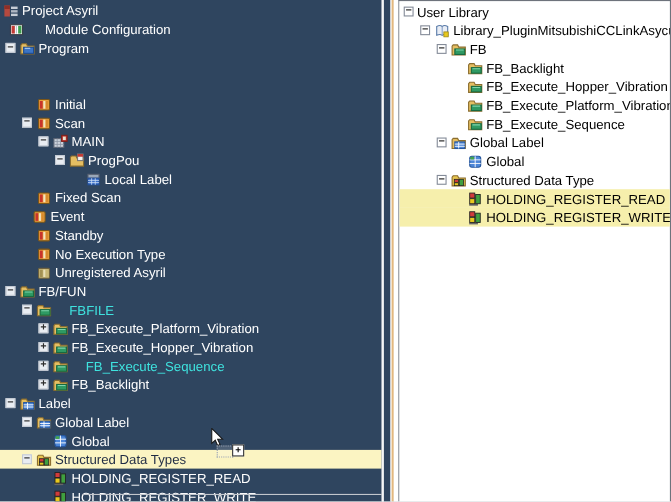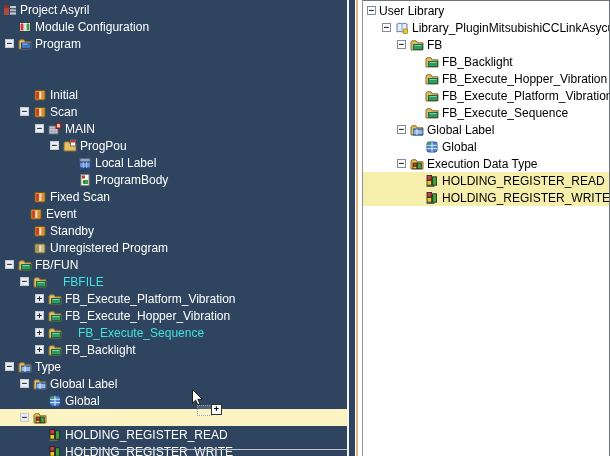--- a/index.html
+++ b/index.html
@@ -69,21 +69,21 @@
           <svg width="14" height="14" viewBox="0 0 14 14">
             <rect x="1" y="2" width="5" height="10" fill="#B5493F"></rect>
             <rect x="1" y="2" width="5" height="3.2" fill="#8F2F27"></rect>
             <rect x="7" y="3" width="6" height="2.2" fill="#C7CDD6"></rect>
             <rect x="7" y="6.2" width="6" height="2.2" fill="#AEB6C2"></rect>
             <rect x="7" y="9.4" width="6" height="2.2" fill="#C7CDD6"></rect>
           </svg>
         </span>
         <span class="lbl">Project Asyril</span>
       </div>
-      <div class="tree-row" style="padding-left: 18px;">
+      <div class="tree-row" style="padding-left: 8px; gap: 16px;">
         <span class="ticon">
           <svg width="14" height="14" viewBox="0 0 14 14">
             <rect x="1.5" y="2.5" width="11" height="9" fill="#FFFFFF" stroke="#3A3F46"></rect>
             <rect x="2.5" y="3.5" width="3" height="7" fill="#C23B35"></rect>
             <rect x="8.5" y="3.5" width="3" height="7" fill="#3F9E4D"></rect>
             <line x1="6.9" y1="3.5" x2="6.9" y2="10.5" stroke="#B9C0CA"></line>
           </svg>
         </span>
         <span class="lbl">Module Configuration</span>
       </div>
@@ -147,31 +147,20 @@
       <div class="tree-row" style="padding-left: 78px;">
         <span class="ticon">
           <svg width="14" height="14" viewBox="0 0 14 14">
             <rect x="2" y="2.5" width="10" height="3.5" fill="#9AA7B8" stroke="#5C6575"></rect>
             <rect x="2" y="6" width="10" height="6" fill="#3A6FC9" stroke="#24509A"></rect>
             <path d="M2 8 h10 M2 10 h10 M5.3 6 v6 M8.6 6 v6" stroke="#CFE0F5" stroke-width="0.7"></path>
           </svg>
         </span>
         <span class="lbl">Local Label</span>
       </div>
-      <div class="tree-row" style="padding-left: 78px;">
-        <span class="ticon">
-          <svg width="14" height="14" viewBox="0 0 14 14">
-            <rect x="3" y="1.5" width="8" height="11" fill="#F2F5F0" stroke="#7C8C7C"></rect>
-            <rect x="4" y="2.5" width="3" height="3" fill="#C23B35"></rect>
-            <rect x="5" y="7" width="5" height="4" fill="#3E9E46"></rect>
-            <path d="M4.5 9 L7 7.5 L7 10.5 Z" fill="#2A7A33"></path>
-          </svg>
-        </span>
-        <span class="lbl">ProgramBody</span>
-      </div>
       <div class="tree-row" style="padding-left: 33px;">
         <span class="ticon">
           <svg width="14" height="14" viewBox="0 0 14 14">
             <rect x="2" y="2.5" width="10" height="9.5" rx="1" fill="#E8A33D" stroke="#7A5519"></rect>
             <rect x="3.2" y="3.8" width="2.6" height="7" fill="#C8332B"></rect>
             <rect x="6.4" y="3.8" width="1.8" height="7" fill="#F2E3C2"></rect>
             <rect x="8.8" y="3.8" width="2" height="7" fill="#D88A2E"></rect>
           </svg>
         </span>
         <span class="lbl">Fixed Scan</span>
@@ -190,30 +179,41 @@
       <div class="tree-row" style="padding-left: 33px;">
         <span class="ticon">
           <svg width="14" height="14" viewBox="0 0 14 14">
             <rect x="2" y="2.5" width="10" height="9.5" rx="1" fill="#E8A33D" stroke="#7A5519"></rect>
             <rect x="3.2" y="3.8" width="2.6" height="7" fill="#C8332B"></rect>
             <rect x="6.4" y="3.8" width="1.8" height="7" fill="#F2E3C2"></rect>
             <rect x="8.8" y="3.8" width="2" height="7" fill="#D88A2E"></rect>
           </svg>
         </span>
         <span class="lbl">Standby</span>
+      </div>
+      <div class="tree-row" style="padding-left: 33px;">
+        <span class="ticon">
+          <svg width="14" height="14" viewBox="0 0 14 14">
+            <rect x="2" y="2.5" width="10" height="9.5" rx="1" fill="#E8A33D" stroke="#7A5519"></rect>
+            <rect x="3.2" y="3.8" width="2.6" height="7" fill="#C8332B"></rect>
+            <rect x="6.4" y="3.8" width="1.8" height="7" fill="#F2E3C2"></rect>
+            <rect x="8.8" y="3.8" width="2" height="7" fill="#D88A2E"></rect>
+          </svg>
+        </span>
+        <span class="lbl">No Execution Type</span>
       </div>
       <div class="tree-row" style="padding-left: 33px;">
         <span class="ticon">
           <svg width="14" height="14" viewBox="0 0 14 14">
             <rect x="2" y="3" width="10" height="9" rx="1" fill="#C9B878" stroke="#6E6240"></rect>
             <rect x="3.2" y="4.2" width="2.6" height="6.6" fill="#A39154"></rect>
             <rect x="6.4" y="4.2" width="1.8" height="6.6" fill="#E9DFB8"></rect>
           </svg>
         </span>
-        <span class="lbl">Unregistered Program</span>
+        <span class="lbl">Unregistered Asyril</span>
       </div>
       <div class="tree-row" style="padding-left: 18px;">
         <span class="expbox" style="left: 5px;">−</span>
         <span class="ticon">
           <svg width="14" height="14" viewBox="0 0 14 14">
             <path d="M1 4 L1 12 L13 12 L13 4.8 L7 4.8 L6 2.8 L2 2.8 Z" fill="#E5BE62" stroke="#8A6D2F" stroke-width="1"></path>
             <rect x="3.5" y="6.5" width="9" height="5" fill="#2F9A63" stroke="#176A41"></rect>
             <path d="M4.5 7.5 h7" stroke="#7FD3AC"></path>
           </svg>
         </span>
@@ -276,21 +276,21 @@
       </div>
       <div class="tree-row" style="padding-left: 18px;">
         <span class="expbox" style="left: 5px;">−</span>
         <span class="ticon">
           <svg width="14" height="14" viewBox="0 0 14 14">
             <path d="M1 4 L1 12 L13 12 L13 4.8 L7 4.8 L6 2.8 L2 2.8 Z" fill="#E5BE62" stroke="#8A6D2F" stroke-width="1"></path>
             <rect x="3.5" y="6" width="9" height="6" fill="#4C86D8" stroke="#27579E"></rect>
             <path d="M3.5 8 h9 M3.5 10 h9 M7 6 v6" stroke="#FFFFFF" stroke-width="0.8"></path>
           </svg>
         </span>
-        <span class="lbl">Type</span>
+        <span class="lbl">Label</span>
       </div>
       <div class="tree-row" style="padding-left: 33px;">
         <span class="expbox" style="left: 20px;">−</span>
         <span class="ticon">
           <svg width="14" height="14" viewBox="0 0 14 14">
             <path d="M1 4 L1 12 L13 12 L13 4.8 L7 4.8 L6 2.8 L2 2.8 Z" fill="#E5BE62" stroke="#8A6D2F" stroke-width="1"></path>
             <rect x="3.5" y="6" width="9" height="6" fill="#4C86D8" stroke="#27579E"></rect>
             <path d="M3.5 8 h9 M3.5 10 h9 M7 6 v6" stroke="#FFFFFF" stroke-width="0.8"></path>
           </svg>
         </span>
@@ -309,20 +309,21 @@
       <div class="tree-row hl-left" style="padding-left: 33px;">
         <span class="expbox" style="left: 20px;">−</span>
         <span class="ticon">
           <svg width="14" height="14" viewBox="0 0 14 14">
             <path d="M1 4 L1 12 L13 12 L13 4.8 L7 4.8 L6 2.8 L2 2.8 Z" fill="#E7C54F" stroke="#8A6D2F" stroke-width="1"></path>
             <rect x="3" y="6" width="3.8" height="3" fill="#D13B3B" stroke="#222" stroke-width="0.7"></rect>
             <rect x="3" y="9.2" width="3.8" height="2.6" fill="#E8C91F" stroke="#222" stroke-width="0.7"></rect>
             <rect x="7.5" y="6" width="3.8" height="5.8" fill="#3FA03F" stroke="#222" stroke-width="0.7"></rect>
           </svg>
         </span>
+        <span class="lbl">Structured Data Types</span>
       </div>
       <div class="tree-row" style="padding-left: 48px;">
         <span class="ticon">
           <svg width="14" height="14" viewBox="0 0 14 14">
             <rect x="1.5" y="11.2" width="8" height="1.8" fill="#666"></rect>
             <rect x="2" y="1.5" width="4.6" height="4.6" fill="#D13B3B" stroke="#222" stroke-width="0.8"></rect>
             <rect x="2" y="6.6" width="4.6" height="4.6" fill="#E8C91F" stroke="#222" stroke-width="0.8"></rect>
             <rect x="7.4" y="2.8" width="4.2" height="8.4" fill="#3FA03F" stroke="#222" stroke-width="0.8"></rect>
           </svg>
         </span>
@@ -449,21 +450,21 @@
       <div class="tree-row" style="padding-left: 47px;">
         <span class="expbox" style="left: 34px;">−</span>
         <span class="ticon">
           <svg width="14" height="14" viewBox="0 0 14 14">
             <path d="M1 4 L1 12 L13 12 L13 4.8 L7 4.8 L6 2.8 L2 2.8 Z" fill="#E7C54F" stroke="#8A6D2F" stroke-width="1"></path>
             <rect x="3" y="6" width="3.8" height="3" fill="#D13B3B" stroke="#222" stroke-width="0.7"></rect>
             <rect x="3" y="9.2" width="3.8" height="2.6" fill="#E8C91F" stroke="#222" stroke-width="0.7"></rect>
             <rect x="7.5" y="6" width="3.8" height="5.8" fill="#3FA03F" stroke="#222" stroke-width="0.7"></rect>
           </svg>
         </span>
-        <span class="lbl">Execution Data Type</span>
+        <span class="lbl">Structured Data Type</span>
       </div>
       <div class="tree-row hl-right" style="padding-left: 62px;">
         <span class="ticon">
           <svg width="14" height="14" viewBox="0 0 14 14">
             <rect x="1.5" y="11.2" width="8" height="1.8" fill="#666"></rect>
             <rect x="2" y="1.5" width="4.6" height="4.6" fill="#D13B3B" stroke="#222" stroke-width="0.8"></rect>
             <rect x="2" y="6.6" width="4.6" height="4.6" fill="#E8C91F" stroke="#222" stroke-width="0.8"></rect>
             <rect x="7.4" y="2.8" width="4.2" height="8.4" fill="#3FA03F" stroke="#222" stroke-width="0.8"></rect>
           </svg>
         </span>

